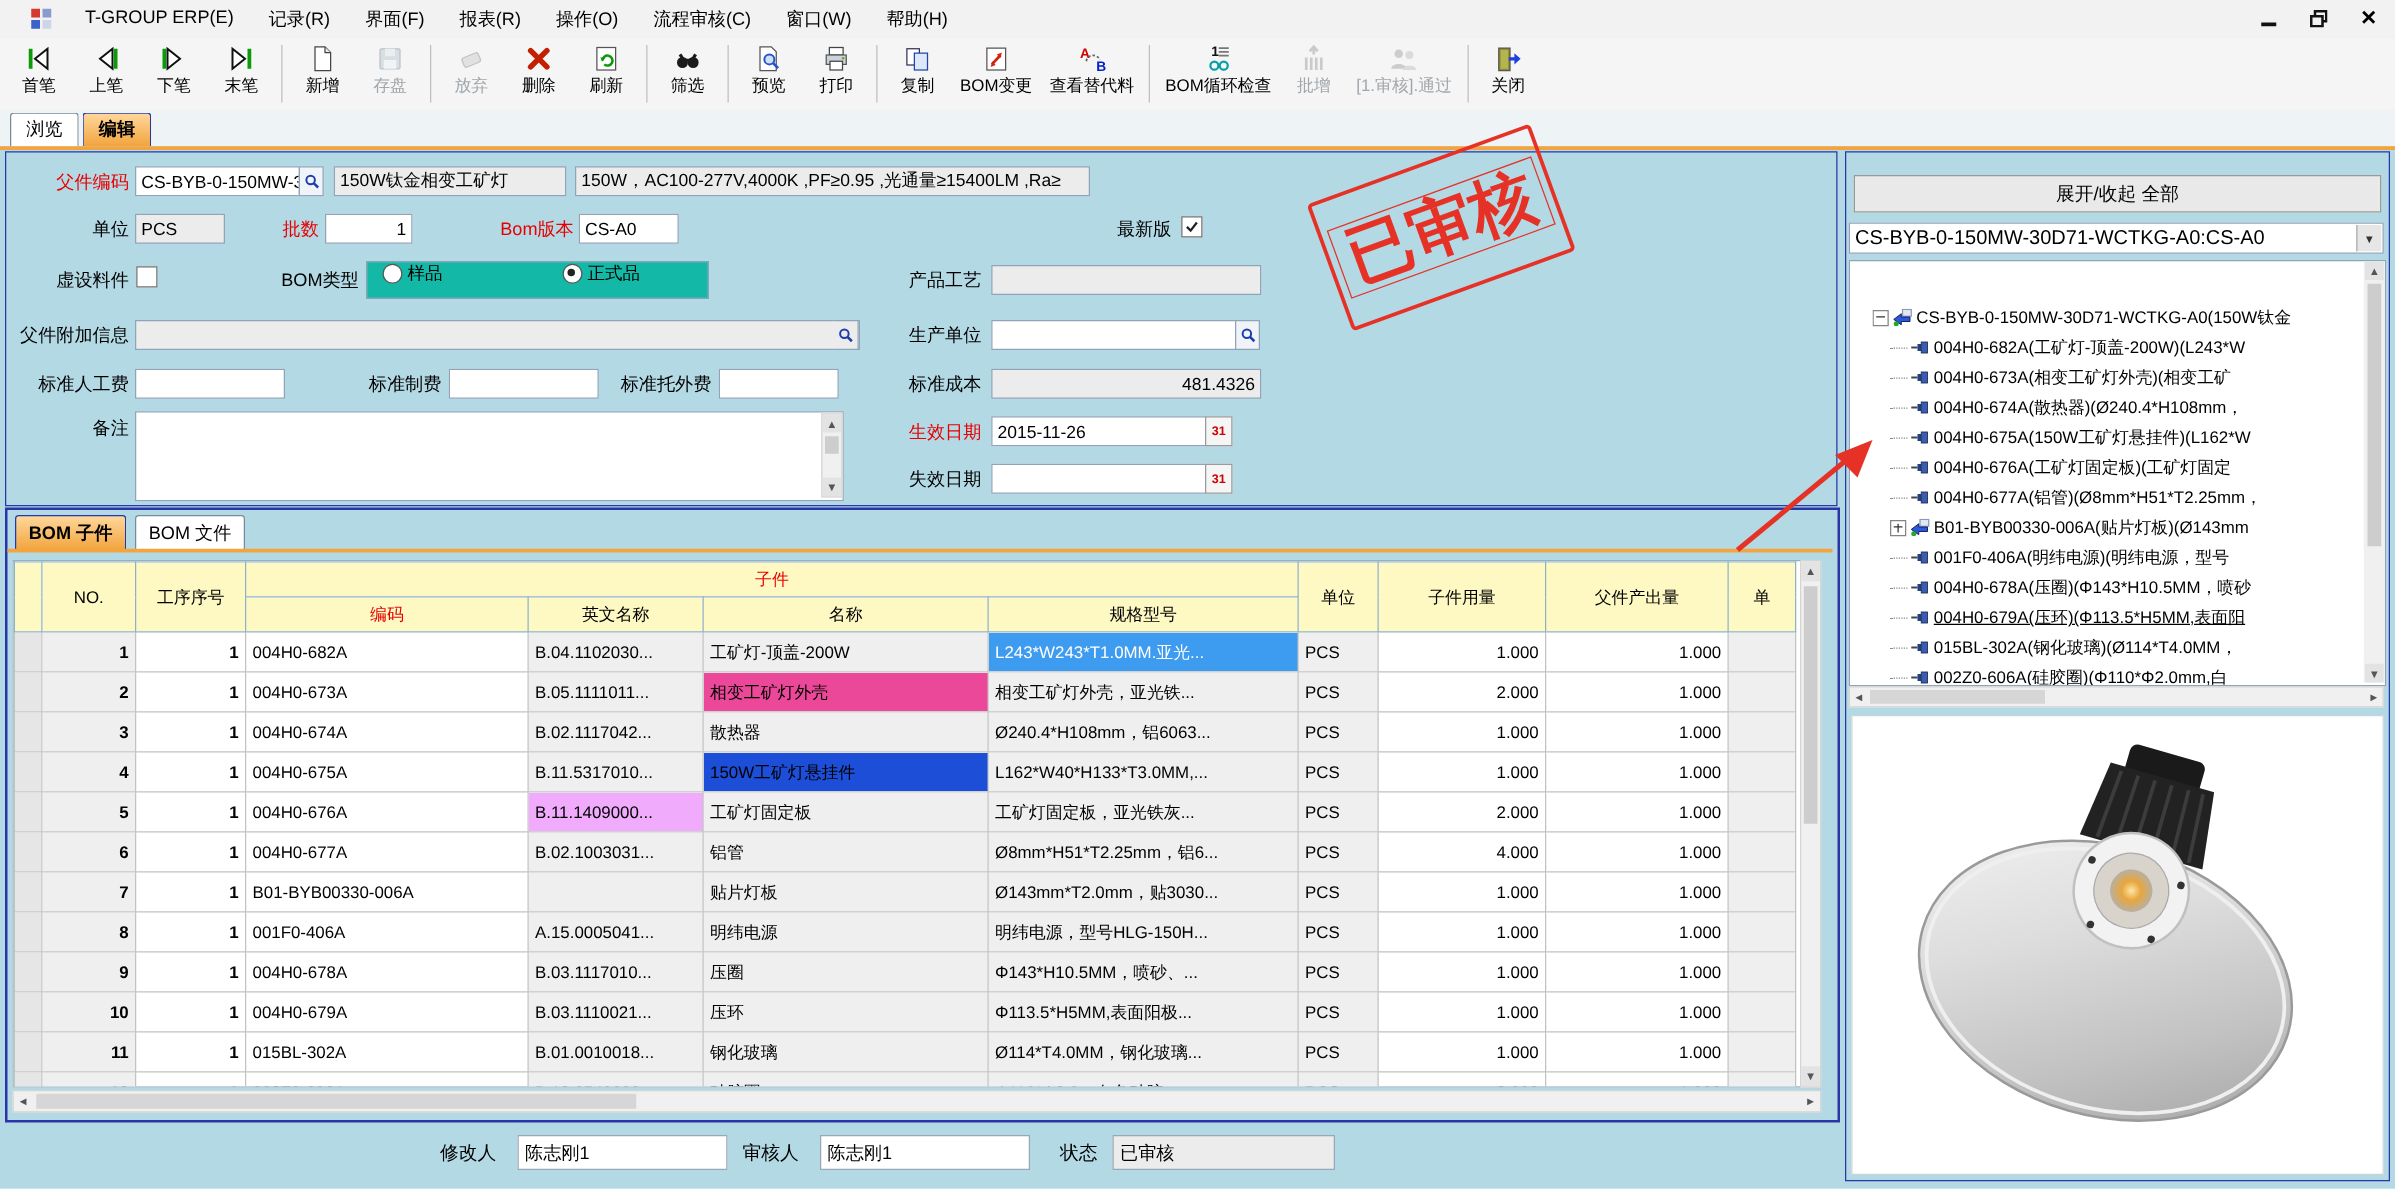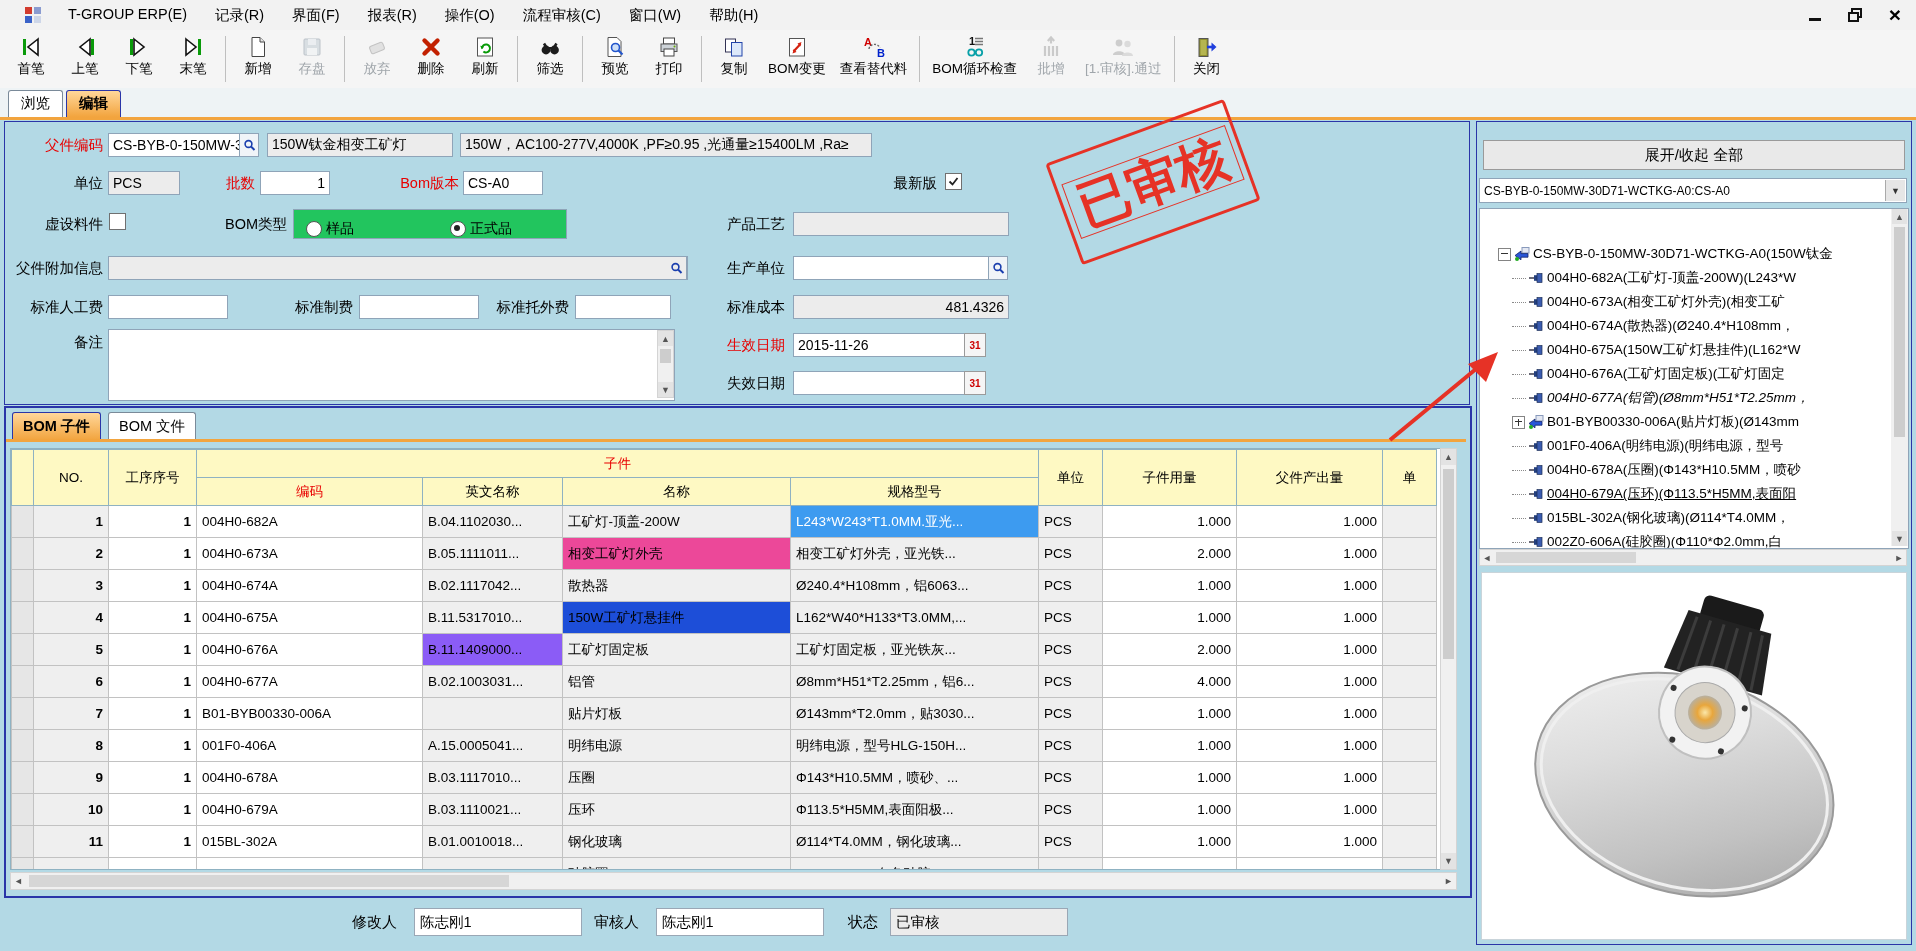--- a/index.html
+++ b/index.html
@@ -323,21 +323,21 @@
     <div class="lbl" style="left:880px;top:52px;width:52px;">最新版</div>
     <div style="position:absolute;left:940px;top:51px;"><span class="cb">
           <svg width="11" height="11" viewBox="0 0 11 11">
             <path d="M1.5 5.5 L4.5 8.5 L9.5 2" fill="none" stroke="#222" stroke-width="1.8"></path>
           </svg>
         </span></div>
 
     <div class="lbl" style="left:20px;top:93px;width:78px;">虚设料件</div>
     <div style="position:absolute;left:104px;top:91px;"><span class="cb"></span></div>
     <div class="lbl" style="left:218px;top:93px;width:64px;">BOM类型</div>
-    <div style="position:absolute;left:288px;top:87px;width:272px;height:28px;background:#22c55e;border:1px solid #8fa4b8;display:flex;align-items:flex-end;">
+    <div style="position:absolute;left:288px;top:87px;width:272px;height:28px;background:#14b8a6;border:1px solid #8fa4b8;display:flex;align-items:flex-start;">
       <span style="margin-left:12px;display:flex;align-items:center;gap:4px;">
           <span class="radio"></span>
           <span>样品</span>
         </span>
       <span style="margin-left:96px;display:flex;align-items:center;gap:4px;font-family:Liberation Mono, monospace;">
           <span class="radio sel"></span>
           <span>正式品</span>
         </span>
     </div>
     <div class="lbl" style="left:712px;top:93px;width:68px;">产品工艺</div>
@@ -479,21 +479,21 @@
    <td style="background:#efefef">PCS</td>
    <td class="r">1.000</td>
    <td class="r">1.000</td>
    <td style="background:#efefef"></td>
   </tr>
             <tr>
    <td style="background:#e6e6e6"></td>
    <td class="b" style="background:#efefef">5</td>
    <td class="b">1</td>
    <td>004H0-676A</td>
-   <td style="background:#8b5cf6">B.11.1409000...</td>
+   <td style="background:#f0abfc">B.11.1409000...</td>
    <td style="background:#efefef">工矿灯固定板</td>
    <td style="background:#efefef">工矿灯固定板，亚光铁灰...</td>
    <td style="background:#efefef">PCS</td>
    <td class="r">2.000</td>
    <td class="r">1.000</td>
    <td style="background:#efefef"></td>
   </tr>
             <tr>
    <td style="background:#e6e6e6"></td>
    <td class="b" style="background:#efefef">6</td>
@@ -598,21 +598,21 @@
     <div class="sb" style="left:4px;top:464px;width:1447px;height:18px;">
       <div class="arr" style="left:0;top:0;width:15px;height:16px;">◄</div>
       <div class="thumb" style="left:18px;top:2px;width:480px;height:12px;background:#d6d6d6;"></div>
       <div class="arr" style="right:0;top:0;width:15px;height:16px;">►</div>
     </div>
   </div>
 
   <div class="panel" style="left:1476px;top:121px;width:434px;height:822px;background:#b3d9e5;">
     <div class="rbtn" style="left:6px;top:18px;width:420px;height:28px;">展开/收起 全部</div>
     <div class="inp" style="left:2px;top:56px;width:428px;height:25px;">
-      <span style="font-size:12px;">CS-BYB-0-150MW-30D71-WCTKG-A0:CS-A0</span>
+      <span style="font-size:16px;">CS-BYB-0-150MW-30D71-WCTKG-A0:CS-A0</span>
       <span style="position:absolute;right:1px;top:1px;width:19px;height:21px;background:#e6e6e6;border-left:1px solid #aaa;display:flex;align-items:center;justify-content:center;font-size:9px;color:#333;">▼</span>
     </div>
     <div class="treebox" style="left:2px;top:86px;width:428px;height:339px;">
       <div id="treeitems" style="position:absolute;left:18px;top:2px;width:404px;margin-top:31px;">
           <div class="treeitem" style="padding-left: 0px;">
             <span class="expbox "></span>
             <span style="display:flex;">
               <svg width="16" height="14" viewBox="0 0 16 14" style="flex:none;margin-right:3px;">
                 <rect x="8" y="0.5" width="7" height="5.5" fill="#e3e7f2" stroke="#8899bb"></rect>
                 <path d="M1 8.5 l6-4.5 v2.6 h7 v3.6 h-7 v2.6 z" fill="#2b57d8" stroke="#112266" stroke-width="0.8"></path>
@@ -669,21 +669,21 @@
             <span style="width:14px;border-top:1px dotted #8a8a8a;flex:none;margin-right:2px;"></span>
             <span style="display:flex;">
               <svg width="16" height="12" viewBox="0 0 16 12" style="flex:none;margin-right:3px;">
                 <path d="M1 6 h5" stroke="#445" stroke-width="1.6"></path>
                 <rect x="6" y="3.2" width="3" height="5.6" fill="#24407e"></rect>
                 <rect x="9" y="1.6" width="5" height="8.8" fill="#3b5cb0" stroke="#1b2c55" stroke-width="0.7"></rect>
               </svg>
             </span>
             <span>004H0-676A(工矿灯固定板)(工矿灯固定</span>
           </div>
-          <div class="treeitem" style="padding-left: 14px; font-style: italic;">
+          <div class="treeitem" style="padding-left: 14px;">
             <span style="width:14px;border-top:1px dotted #8a8a8a;flex:none;margin-right:2px;"></span>
             <span style="display:flex;">
               <svg width="16" height="12" viewBox="0 0 16 12" style="flex:none;margin-right:3px;">
                 <path d="M1 6 h5" stroke="#445" stroke-width="1.6"></path>
                 <rect x="6" y="3.2" width="3" height="5.6" fill="#24407e"></rect>
                 <rect x="9" y="1.6" width="5" height="8.8" fill="#3b5cb0" stroke="#1b2c55" stroke-width="0.7"></rect>
               </svg>
             </span>
             <span>004H0-677A(铝管)(Ø8mm*H51*T2.25mm，</span>
           </div>

